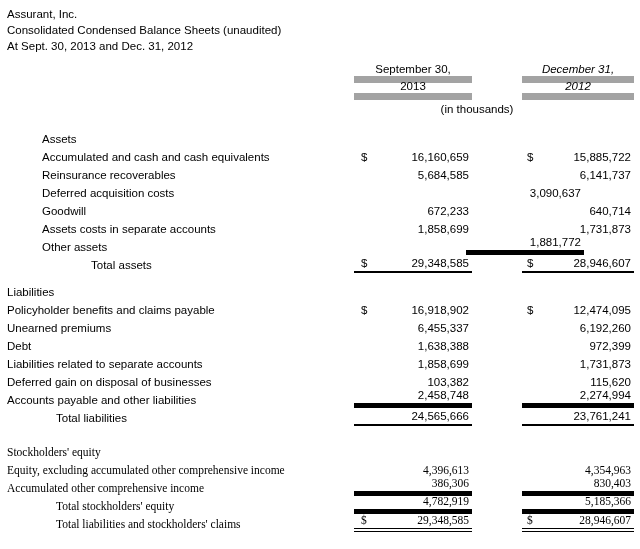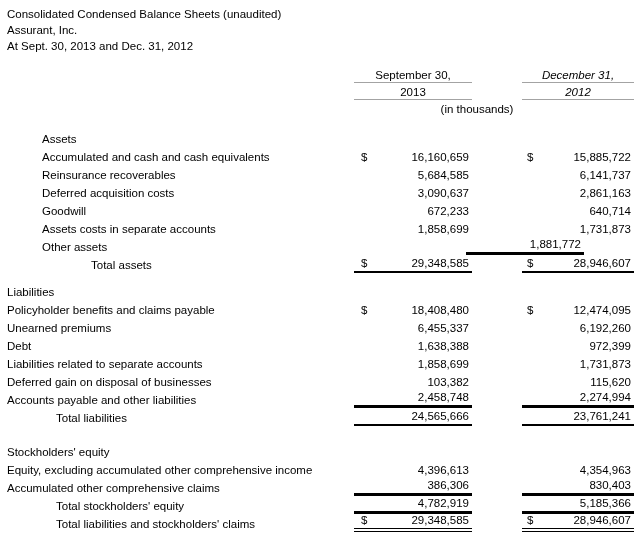--- a/index.html
+++ b/index.html
@@ -47,56 +47,56 @@
     padding: 0 3px 2px 7px;
   }
   .num.n2 {
     width: 112px;
     padding-left: 5px;
   }
   .mid { width: 50px; }
   .rp  { width: 6px; }
 
   
-  .u1  .num { border-bottom: 3px solid #000000; }
+  .u1  .num { border-bottom: 5px solid #000000; }
   .u3  .num { border-bottom: 2.5px solid #000; }
   .udb .num { border-bottom: 4px double #000; }
 
   
   .chead-block { margin-top: 12px; }
   .chead .hc {
     width: 118px;
     text-align: center;
-    border-bottom: 1px solid #a3a3a3;
+    border-bottom: 7px solid #a3a3a3;
     box-sizing: border-box;
     padding-bottom: 1px;
     white-space: nowrap;
   }
   .chead .hc.hc2 { width: 112px; font-style: italic; }
   .chead { height: 17px; }
   .units-row { height: 17px; }
   .units-row .units {
     width: 286px;
     text-align: center;
     transform: translateX(-14px);
     padding-bottom: 2px;
   }
 
   
   .sec-assets      { margin-top: 12px; margin-left: 35px; }
   .sec-liabilities { margin-top: 9px; }
-  .sec-equity      { margin-top: 16px; }
+  .sec-equity      { margin-top: 16px; font-family: Liberation Serif, serif; }
 </style>
 </head>
 <body>
 
 <div class="doc">
 
+  <div class="title-line">Assurant, Inc.</div>
   <div class="title-line">Consolidated Condensed Balance Sheets (unaudited)</div>
-  <div class="title-line">Assurant, Inc.</div>
   <div class="title-line">At Sept. 30, 2013 and Dec. 31, 2012</div>
 
   <div class="chead-block">
     <div class="row chead">
       <div class="lbl"></div>
       <div class="hc">September 30,</div>
       <div class="mid"></div>
       <div class="hc hc2">December 31,</div>
       <div class="rp"></div>
     </div>
@@ -147,24 +147,20 @@
       <div class="rp"></div>
     </div>
 
     <div class="row">
       <div class="lbl">Deferred acquisition costs</div>
       <div class="num">
         <span></span>
         <span>3,090,637</span>
       </div>
       <div class="mid"></div>
-      <div class="num n2">
-        <span></span>
-        <span>2,861,163</span>
-      </div>
       <div class="rp"></div>
     </div>
 
     <div class="row">
       <div class="lbl">Goodwill</div>
       <div class="num">
         <span></span>
         <span>672,233</span>
       </div>
       <div class="mid"></div>
@@ -216,21 +212,21 @@
 
   <div class="sec-liabilities">
     <div class="row">
       <div class="lbl">Liabilities</div>
     </div>
 
     <div class="row">
       <div class="lbl">Policyholder benefits and claims payable</div>
       <div class="num">
         <span>$</span>
-        <span>18,408,480</span>
+        <span>16,918,902</span>
       </div>
       <div class="mid"></div>
       <div class="num n2">
         <span>$</span>
         <span>12,474,095</span>
       </div>
       <div class="rp"></div>
     </div>
 
     <div class="row">
@@ -331,21 +327,21 @@
       </div>
       <div class="mid"></div>
       <div class="num n2">
         <span></span>
         <span>4,354,963</span>
       </div>
       <div class="rp"></div>
     </div>
 
     <div class="row u1">
-      <div class="lbl">Accumulated other comprehensive claims</div>
+      <div class="lbl">Accumulated other comprehensive income</div>
       <div class="num">
         <span></span>
         <span>386,306</span>
       </div>
       <div class="mid"></div>
       <div class="num n2">
         <span></span>
         <span>830,403</span>
       </div>
       <div class="rp"></div>

